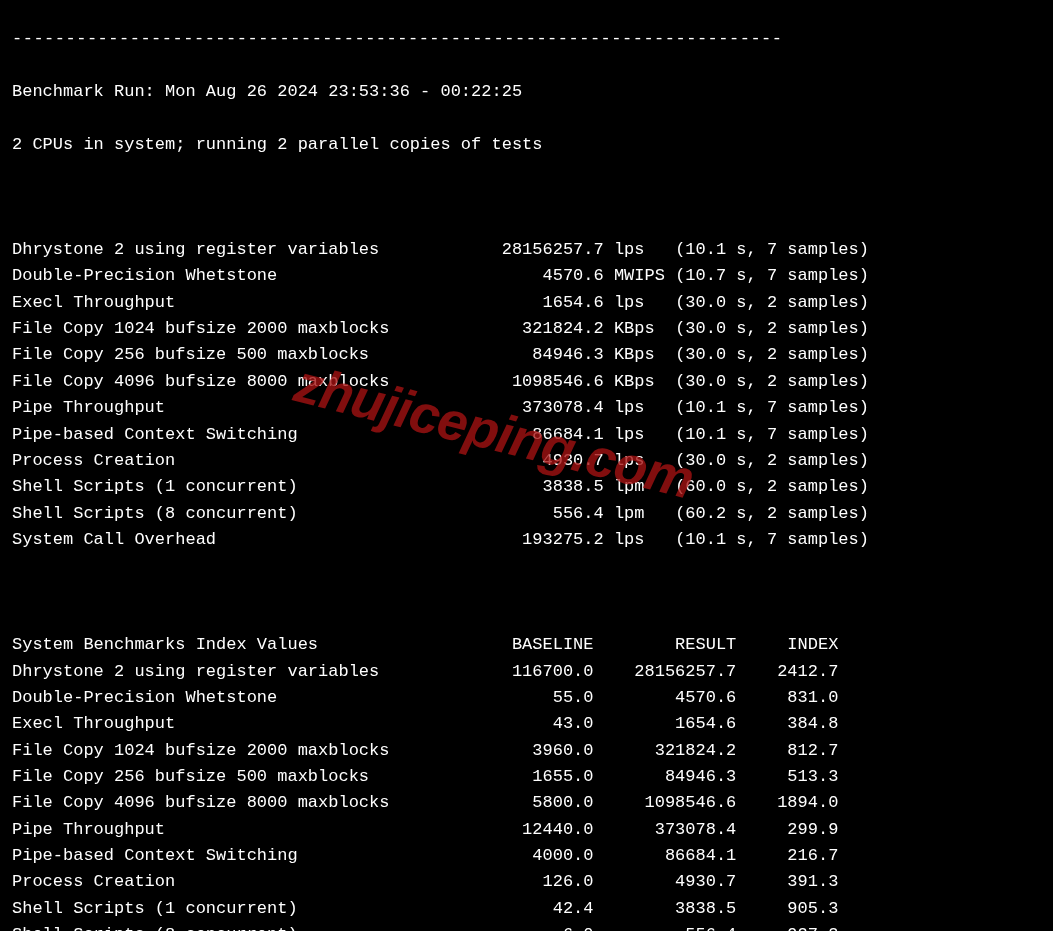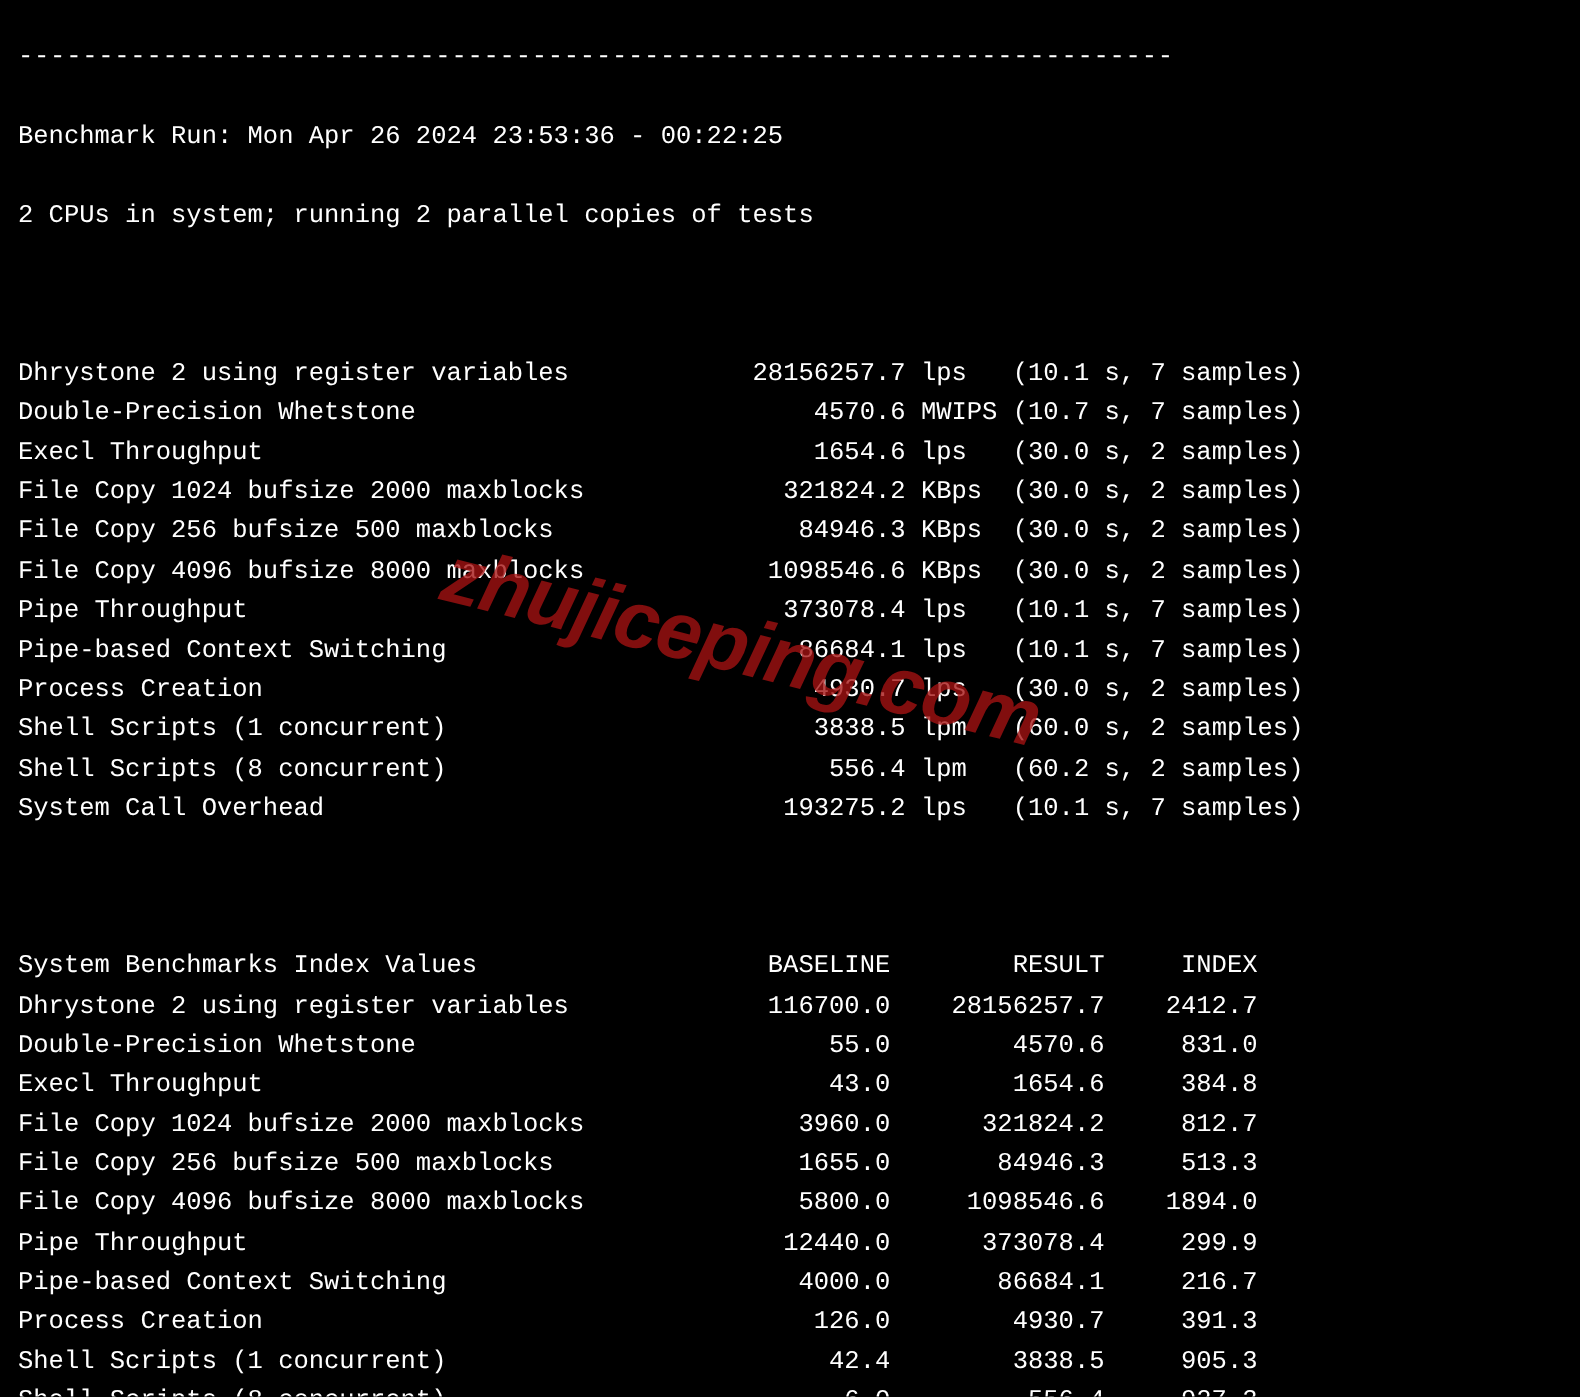--- a/index.html
+++ b/index.html
@@ -34,21 +34,21 @@
       z-index: 10;
     }
     .line { display: block; }
     .dashes { letter-spacing: 0.5px; }
   </style>
 </head>
 <body>
 
 <div class="terminal">
 <span class="line dashes">------------------------------------------------------------------------</span>
-<span class="line">Benchmark Run: Mon Apr 26 2024 23:53:36 - 00:22:25</span>
+<span class="line">Benchmark Run: Mon Aug 26 2024 23:53:36 - 00:22:25</span>
 <span class="line">2 CPUs in system; running 2 parallel copies of tests</span>
 <span class="line"> </span>
 <div id="results-block"><span class="line"><span>Dhrystone 2 using register variables     </span><span>       28156257.7</span><span> lps  </span><span> (10.1 s, 7 samples)</span></span><span class="line"><span>Double-Precision Whetstone               </span><span>           4570.6</span><span> MWIPS</span><span> (10.7 s, 7 samples)</span></span><span class="line"><span>Execl Throughput                         </span><span>           1654.6</span><span> lps  </span><span> (30.0 s, 2 samples)</span></span><span class="line"><span>File Copy 1024 bufsize 2000 maxblocks    </span><span>         321824.2</span><span> KBps </span><span> (30.0 s, 2 samples)</span></span><span class="line"><span>File Copy 256 bufsize 500 maxblocks      </span><span>          84946.3</span><span> KBps </span><span> (30.0 s, 2 samples)</span></span><span class="line"><span>File Copy 4096 bufsize 8000 maxblocks    </span><span>        1098546.6</span><span> KBps </span><span> (30.0 s, 2 samples)</span></span><span class="line"><span>Pipe Throughput                          </span><span>         373078.4</span><span> lps  </span><span> (10.1 s, 7 samples)</span></span><span class="line"><span>Pipe-based Context Switching             </span><span>          86684.1</span><span> lps  </span><span> (10.1 s, 7 samples)</span></span><span class="line"><span>Process Creation                         </span><span>           4930.7</span><span> lps  </span><span> (30.0 s, 2 samples)</span></span><span class="line"><span>Shell Scripts (1 concurrent)             </span><span>           3838.5</span><span> lpm  </span><span> (60.0 s, 2 samples)</span></span><span class="line"><span>Shell Scripts (8 concurrent)             </span><span>            556.4</span><span> lpm  </span><span> (60.2 s, 2 samples)</span></span><span class="line"><span>System Call Overhead                     </span><span>         193275.2</span><span> lps  </span><span> (10.1 s, 7 samples)</span></span></div>
 <span class="line"> </span>
 <div id="index-block"><span class="line">System Benchmarks Index Values                   BASELINE        RESULT     INDEX</span><span class="line"><span>Dhrystone 2 using register variables       </span><span>      116700.0</span><span>    28156257.7</span><span>    2412.7</span></span><span class="line"><span>Double-Precision Whetstone                 </span><span>          55.0</span><span>        4570.6</span><span>     831.0</span></span><span class="line"><span>Execl Throughput                           </span><span>          43.0</span><span>        1654.6</span><span>     384.8</span></span><span class="line"><span>File Copy 1024 bufsize 2000 maxblocks      </span><span>        3960.0</span><span>      321824.2</span><span>     812.7</span></span><span class="line"><span>File Copy 256 bufsize 500 maxblocks        </span><span>        1655.0</span><span>       84946.3</span><span>     513.3</span></span><span class="line"><span>File Copy 4096 bufsize 8000 maxblocks      </span><span>        5800.0</span><span>     1098546.6</span><span>    1894.0</span></span><span class="line"><span>Pipe Throughput                            </span><span>       12440.0</span><span>      373078.4</span><span>     299.9</span></span><span class="line"><span>Pipe-based Context Switching               </span><span>        4000.0</span><span>       86684.1</span><span>     216.7</span></span><span class="line"><span>Process Creation                           </span><span>         126.0</span><span>        4930.7</span><span>     391.3</span></span><span class="line"><span>Shell Scripts (1 concurrent)               </span><span>          42.4</span><span>        3838.5</span><span>     905.3</span></span><span class="line"><span>Shell Scripts (8 concurrent)               </span><span>           6.0</span><span>         556.4</span><span>     927.3</span></span></div>
 </div>
 
 <div class="watermark">zhujiceping.com</div>
 
 </body></html>

